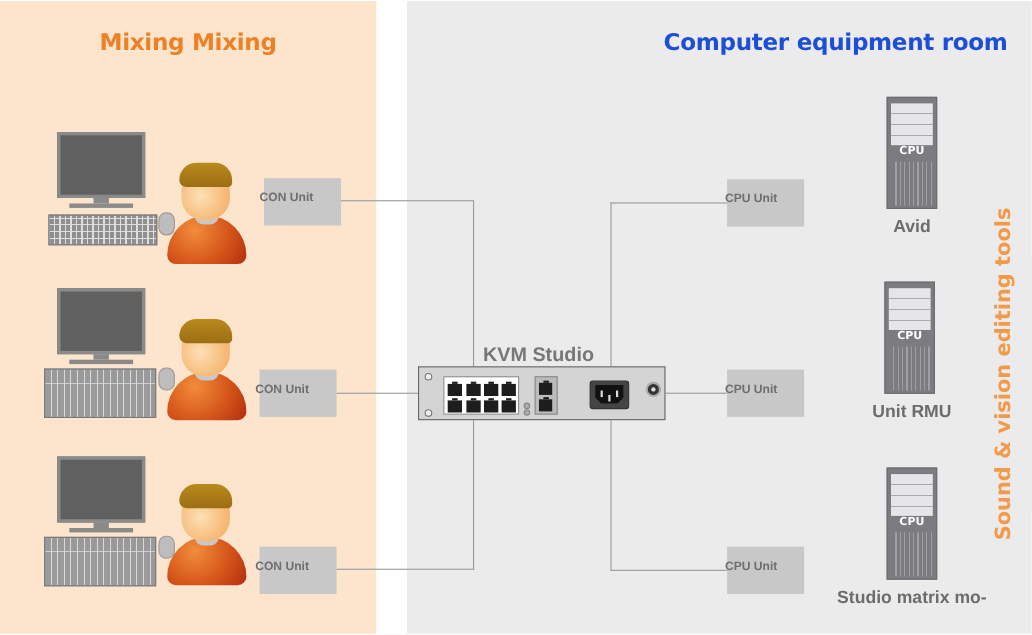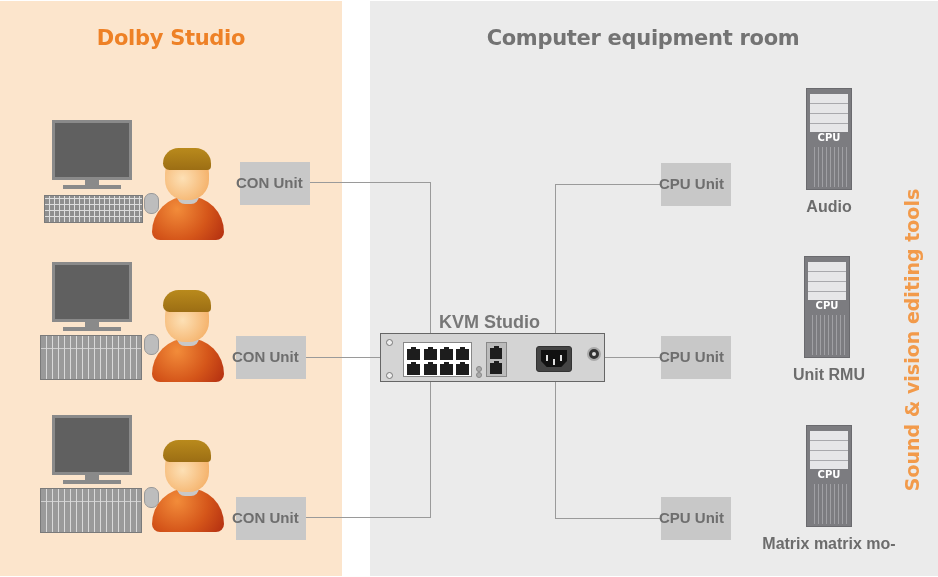--- a/index.html
+++ b/index.html
@@ -2,24 +2,24 @@
 <html><head>
 <meta charset="utf-8">
 <style>
   html, body { margin:0; padding:0; }
   body { width:938px; height:577px; position:relative; background:#ffffff; overflow:hidden; font-family:"Liberation Sans", sans-serif; }
   .zone { position:absolute; }
   #studio { left:0; top:1px; width:342px; height:575px; background:#fce5cc; }
   #equip { left:370px; top:1px; width:568px; height:575px; background:#ebebeb; }
   .zone-title { position:absolute; font-family:"DejaVu Sans", sans-serif; font-size:21px; font-weight:bold; letter-spacing:-0.3px; }
   #studio-title { left:0; width:342px; text-align:center; top:26px; color:#ee8126; }
-  #equip-title { left:370px; width:546px; text-align:center; top:26px; color:#737373; }
+  #equip-title { left:370px; width:546px; text-align:right; top:26px; color:#1d4ed8; }
   .side-label { position:absolute; left:912px; top:340px; transform:translate(-50%,-50%) rotate(-90deg); white-space:nowrap; font-family:"DejaVu Sans", sans-serif; font-weight:bold; font-size:19px; color:#f29a4a; }
   .unit { position:absolute; width:70px; height:43px; background:#c8c8c8; }
-  .unit-label { position:absolute; left:-4px; top:12px; font-size:15px; font-weight:bold; color:#6e6e6e; white-space:nowrap; }
+  .unit-label { position:absolute; left:-4px; top:12px; font-size:11px; font-weight:bold; color:#6e6e6e; white-space:nowrap; }
   .cpu-unit .unit-label { left:-2px; }
   .wire { position:absolute; background:#9a9a9a; }
   .kvm-label { position:absolute; left:439px; top:312px; font-size:18px; font-weight:bold; color:#777777; }
   .kvm { position:absolute; left:380px; top:333px; width:225px; height:49px; background:#d4d4d4; border:1px solid #666; box-sizing:border-box; }
   .screw { position:absolute; width:5px; height:5px; border:1px solid #777; border-radius:50%; background:#eee; }
   .portblock { position:absolute; left:22px; top:8px; width:69px; height:35px; background:#fff; border:1px solid #888; box-sizing:border-box; }
   .rj { position:absolute; width:13px; height:11px; background:#1d1d1d; }
   .rj::after { content:""; position:absolute; left:4px; top:-2px; width:5px; height:2px; background:#1d1d1d; }
   .portblock2 { position:absolute; left:105px; top:8px; width:21px; height:35px; background:#bbb; border:1px solid #888; box-sizing:border-box; }
   .led { position:absolute; width:4px; height:4px; border-radius:50%; background:#aaa; border:1px solid #888; }
@@ -49,21 +49,21 @@
     background-image:repeating-linear-gradient(180deg, transparent 0 9px, #a9a9ad 9px 10px); }
   .tower-cpu { position:absolute; left:0; top:43px; width:100%; text-align:center; font-size:10px; font-weight:bold; color:#fff; font-family:"DejaVu Sans", sans-serif; }
   .vents { position:absolute; left:4px; top:58px; width:38px; height:40px; background-image:repeating-linear-gradient(90deg, transparent 0 3px, #a0a0a4 3px 4px); }
   .tower-name { position:absolute; font-size:16px; font-weight:bold; color:#6c6c6c; white-space:nowrap; transform:translateX(-50%); }
 </style>
 </head>
 <body>
 
 <div id="studio" class="zone"></div>
 <div id="equip" class="zone"></div>
-<div id="studio-title" class="zone-title">Dolby Studio</div>
+<div id="studio-title" class="zone-title">Mixing Mixing</div>
 <div id="equip-title" class="zone-title">Computer equipment room</div>
 <div class="side-label">Sound &amp; vision editing tools</div>
 
 <div class="wire" style="left:310px;top:182px;width:120px;height:1px;"></div>
 <div class="wire" style="left:430px;top:182px;width:1px;height:152px;"></div>
 <div class="wire" style="left:306px;top:357px;width:75px;height:1px;"></div>
 <div class="wire" style="left:306px;top:517px;width:125px;height:1px;"></div>
 <div class="wire" style="left:430px;top:382px;width:1px;height:136px;"></div>
 <div class="wire" style="left:555px;top:184px;width:106px;height:1px;"></div>
 <div class="wire" style="left:555px;top:184px;width:1px;height:150px;"></div>
@@ -161,27 +161,27 @@
 </div>
 <div class="unit cpu-unit" style="left:661px;top:497px;">
   <span class="unit-label">CPU Unit</span>
 </div>
 
 <div class="tower" style="left:806px;top:88px;">
   <div class="bays"></div>
   <div class="tower-cpu">CPU</div>
   <div class="vents"></div>
 </div>
-<div class="tower-name" style="left:829px;top:198px;">Audio</div>
+<div class="tower-name" style="left:829px;top:198px;">Avid</div>
 
 <div class="tower" style="left:804px;top:256px;">
   <div class="bays"></div>
   <div class="tower-cpu">CPU</div>
   <div class="vents"></div>
 </div>
 <div class="tower-name" style="left:829px;top:366px;">Unit RMU</div>
 
 <div class="tower" style="left:806px;top:425px;">
   <div class="bays"></div>
   <div class="tower-cpu">CPU</div>
   <div class="vents"></div>
 </div>
-<div class="tower-name" style="left:829px;top:535px;">Matrix matrix mo-</div>
+<div class="tower-name" style="left:829px;top:535px;">Studio matrix mo-</div>
 
 </body></html>

